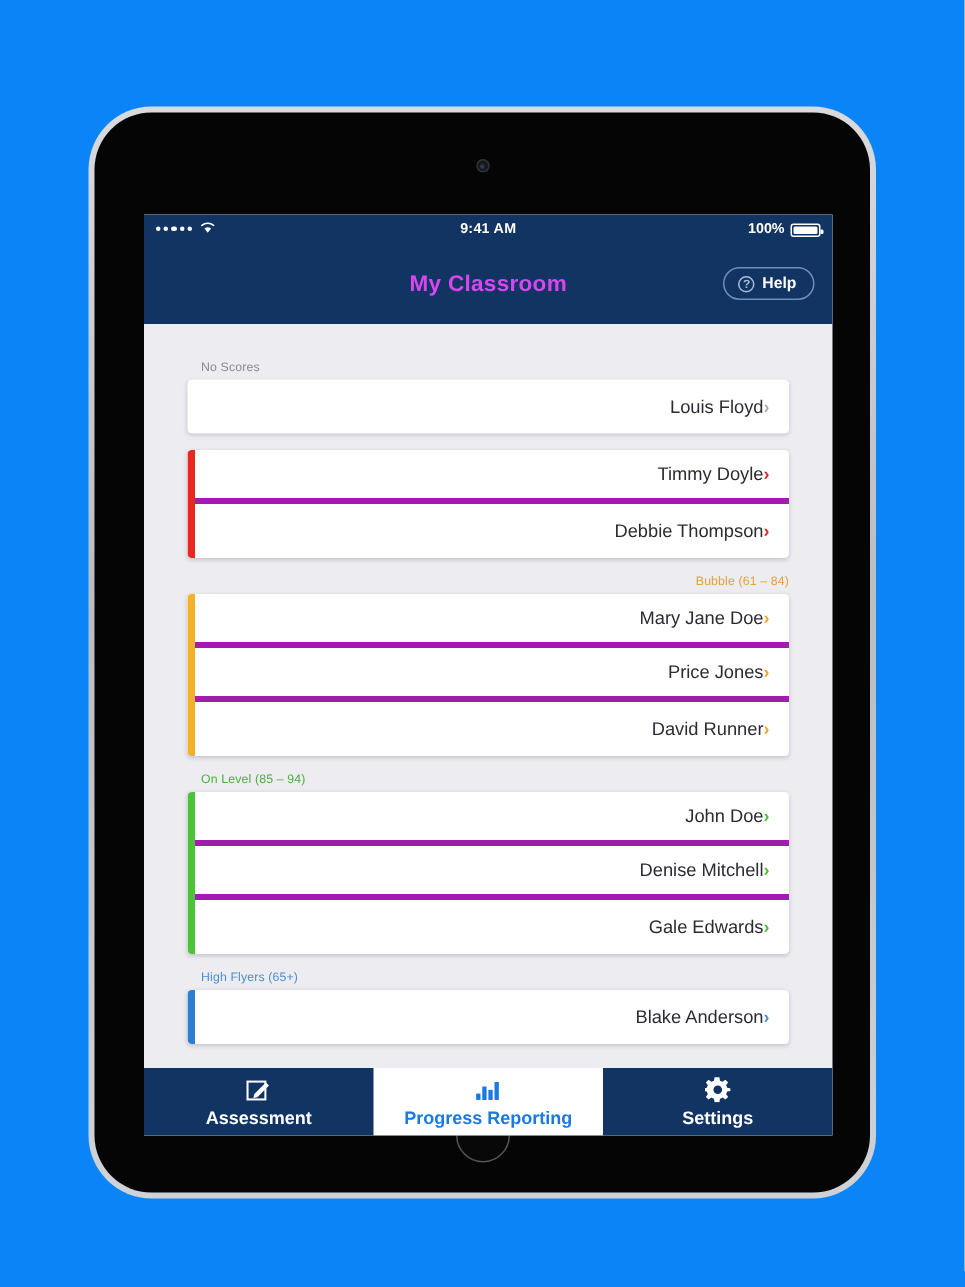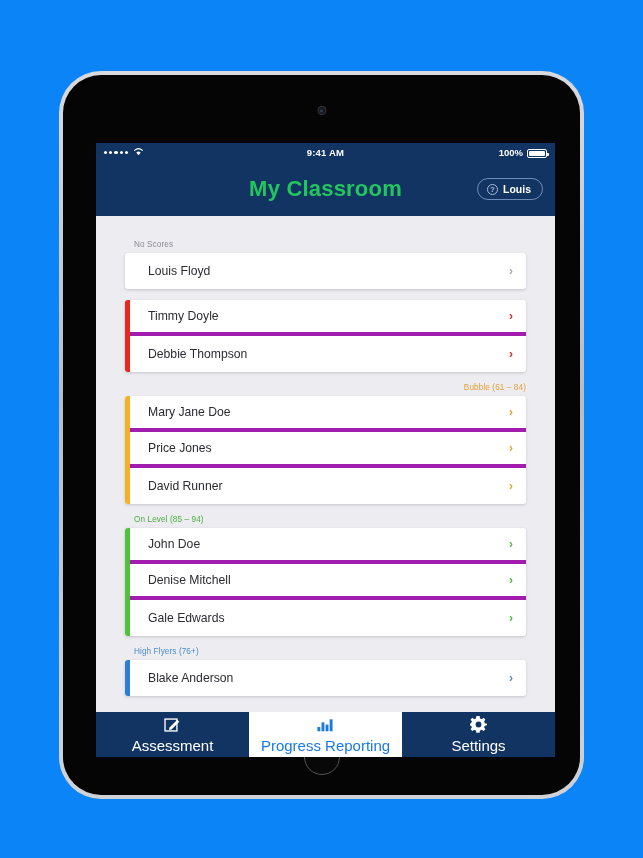--- a/index.html
+++ b/index.html
@@ -89,21 +89,21 @@
   }
   .battery i { display:block; height:100%; background:#fff; border-radius:1px; }
 
   
   .navbar {
     height: 54px; background: #123463;
     display: flex; align-items: center; justify-content: center;
     position: relative;
   }
   .nav-title {
-    color: #22c55e; font-size: 22px; font-weight: bold; letter-spacing: .2px;
+    color: #d946ef; font-size: 15px; font-weight: bold; letter-spacing: .2px;
   }
   .help-btn {
     position: absolute; right: 12px; top: 50%; transform: translateY(-50%);
     display: flex; align-items: center; gap: 5px;
     border: 1px solid #6e8cb7; border-radius: 14px;
     padding: 4px 11px 4px 9px;
     color: #ffffff; font-size: 10.5px; font-weight: bold;
     background: transparent;
     cursor: pointer;
   }
@@ -127,20 +127,21 @@
     margin: 0 0 4px 9px;
     color: #8a8a93;
     letter-spacing: .1px;
   }
   .card {
     background: #ffffff;
     border-radius: 3px;
     box-shadow: 0 1px 3px rgba(40,40,60,.20);
     overflow: hidden;
     display: flex;
+    text-align: right;
   }
   .accent { width: 5px; flex: 0 0 5px; }
   .rows { flex: 1; }
   .row {
     height: 36px;
     display: flex; align-items: center;
     padding: 0 13px 0 18px;
     border-bottom: 4px solid #a21caf;
     cursor: pointer;
   }
@@ -155,21 +156,21 @@
     position: absolute; left: 0; right: 0; bottom: 0;
     height: 45px; display: flex;
     background: #123463;
   }
   .tab {
     flex: 1; display: flex; flex-direction: column;
     align-items: center; justify-content: center;
     gap: 3px; color: #ffffff; cursor: pointer;
   }
   .tab.active { background: #ffffff; color: #1a7ae0; }
-  .tab-label { font-size: 15px; font-weight: normal; }
+  .tab-label { font-size: 12px; font-weight: bold; }
   .tab-icon { height: 18px; display:flex; align-items:center; justify-content:center; }
 </style>
 </head>
 <body>
 
 <div class="device-outer">
   <div class="device-body">
 
     <div class="camera">
       <div class="camera-inner"></div>
@@ -200,21 +201,21 @@
           <span class="battery">
               <i></i>
             </span>
         </div>
       </div>
 
       <div class="navbar">
         <div class="nav-title">My Classroom</div>
         <div class="help-btn">
           <span class="help-q">?</span>
-          <span>Louis</span>
+          <span>Help</span>
         </div>
       </div>
 
       <div class="content">
           <div class="section">
             <div class="section-label" style="color: rgb(138, 138, 147);">No Scores</div>
             <div class="card">
               <div class="accent" style="background: transparent;"></div>
               <div class="rows">
                 <div class="row">
@@ -273,21 +274,21 @@
                   <span class="chev" style="color: rgb(76, 187, 56);">›</span>
                 </div>
                 <div class="row">
                   <span class="row-name">Gale Edwards</span>
                   <span class="chev" style="color: rgb(76, 187, 56);">›</span>
                 </div>
               </div>
             </div>
           </div>
           <div class="section">
-            <div class="section-label" style="color: rgb(74, 142, 208);">High Flyers (76+)</div>
+            <div class="section-label" style="color: rgb(74, 142, 208);">High Flyers (65+)</div>
             <div class="card">
               <div class="accent" style="background: rgb(42, 127, 212);"></div>
               <div class="rows">
                 <div class="row">
                   <span class="row-name">Blake Anderson</span>
                   <span class="chev" style="color: rgb(74, 142, 208);">›</span>
                 </div>
               </div>
             </div>
           </div>

